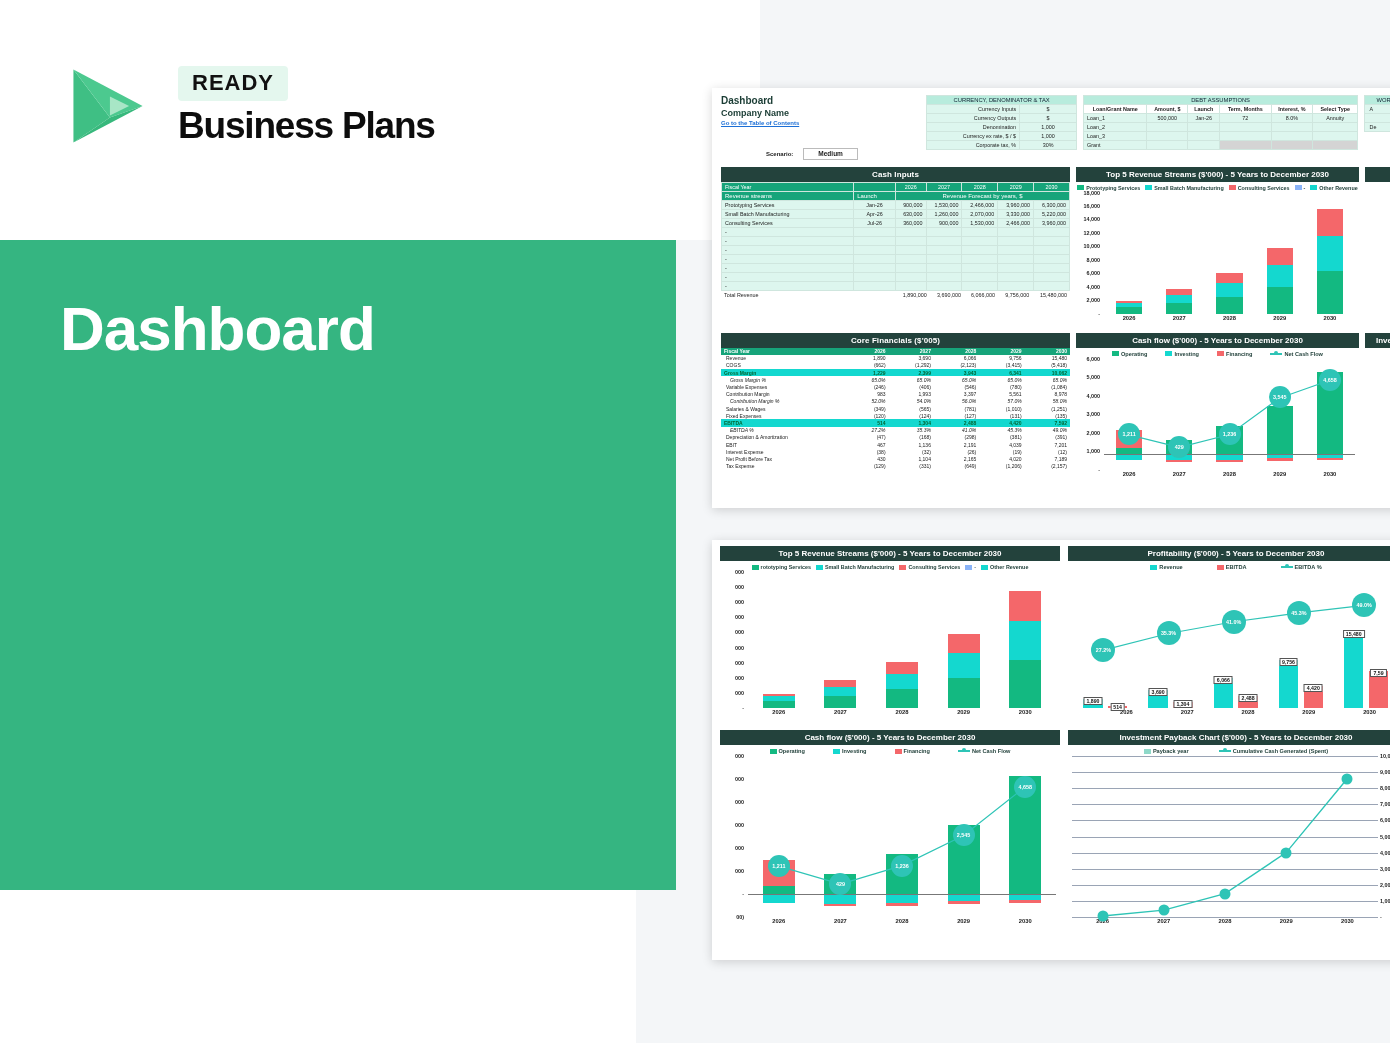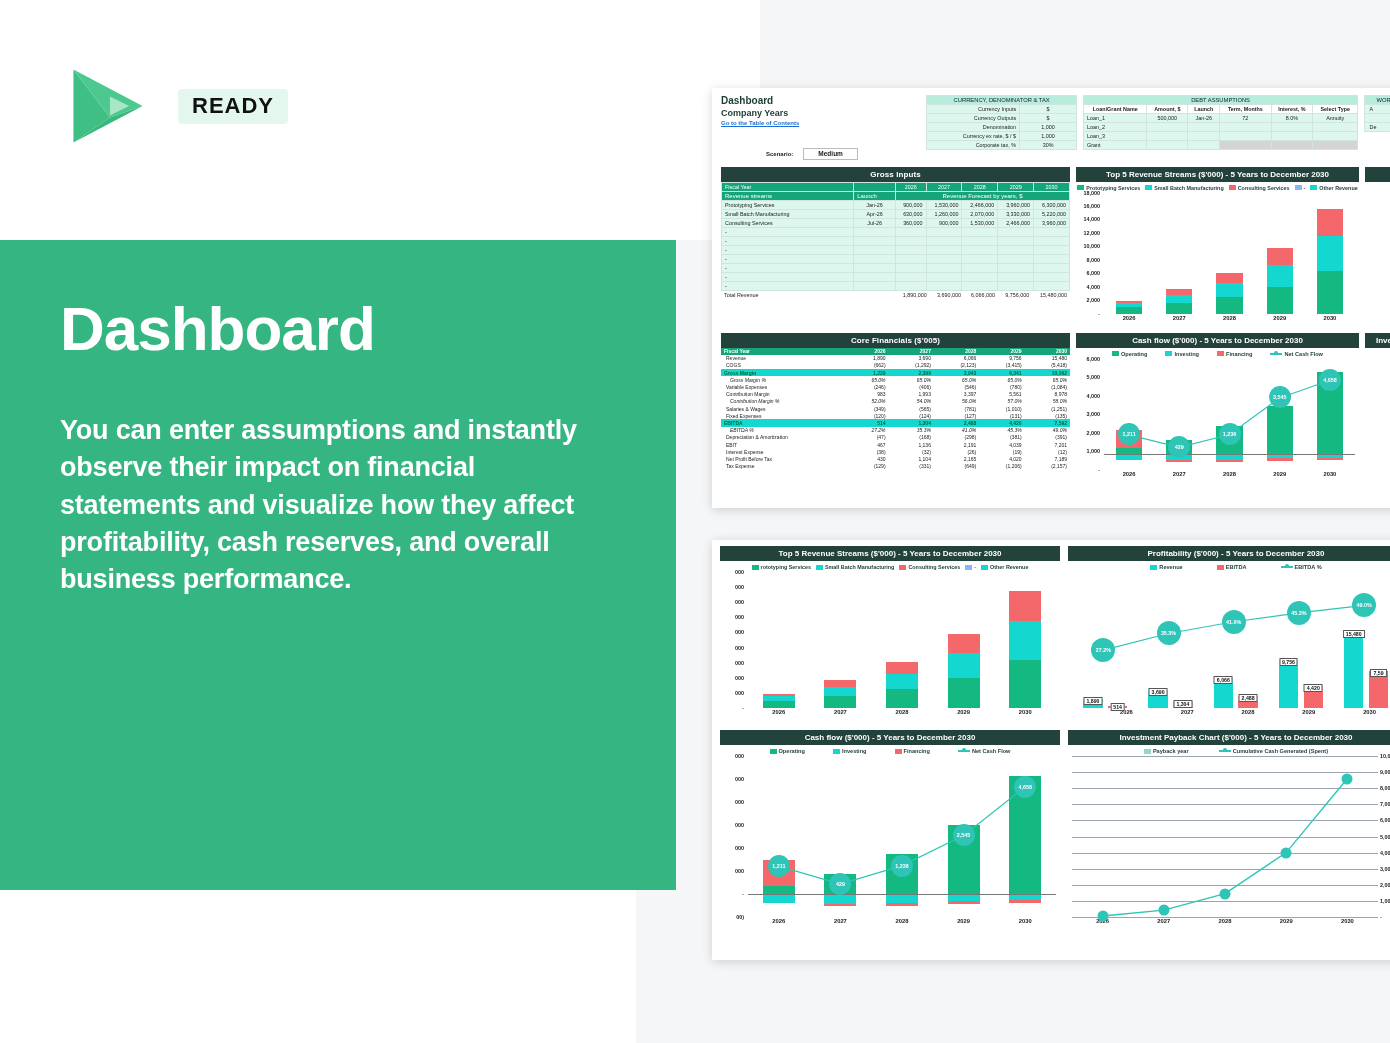--- a/index.html
+++ b/index.html
@@ -134,34 +134,34 @@
   <div id="logo-mark">
     <svg viewBox="0 0 100 100" width="96" height="96">
       <path d="M14 12 L14 88 L52 62 Z" fill="#3fbf84"></path>
       <path d="M14 12 L86 50 L52 62 Z" fill="#4cc98f"></path>
       <path d="M14 88 L86 50 L52 62 Z" fill="#37b87c"></path>
       <path d="M52 40 L72 50 L52 60 Z" fill="#a8e6c6"></path>
     </svg>
   </div>
   <div id="logo-text-wrap">
     <span id="logo-badge">READY</span>
+    <span id="logo-name">Business Plans</span>
   </div>
 </div>
 
 <div id="green-panel">
   <div id="page-title">Dashboard</div>
-  <div class="blurb second">You can enter assumptions and instantly observe their impact on financial statements and visualize how they affect profitability, cash reserves, and overall business performance.</div>
 </div>
 
 <div class="sheet" id="sheet-top">
   <div class="pad" style="display:flex; gap:6px;">
 
     <div style="width:205px;">
       <div class="hdr-title">Dashboard</div>
-      <div class="hdr-sub">Company Years</div>
+      <div class="hdr-sub">Company Name</div>
       <div class="hdr-link">Go to the Table of Contents</div>
       <div style="margin-top:22px; display:flex; align-items:center; gap:10px; padding-left:45px;">
         <span style="font-size:6px;font-weight:700;">Scenario:</span>
         <span style="font-size:6.5px;font-weight:700;border:.5px solid #bbb;background:#fff;padding:1.5px 14px;">Medium</span>
       </div>
     </div>
 
     <div style="width:155px;">
       <table class="grid">
         <tbody>
@@ -261,21 +261,21 @@
         <tr>
               <td class="cell-tint" style="height:9px">&nbsp;De</td>
             </tr>
       </tbody>
         </table>
     </div>
   </div>
 
   <div style="display:flex; gap:6px; padding:0 9px 5px;">
     <div style="width:349px;">
-      <div class="banner">Gross Inputs</div>
+      <div class="banner">Cash Inputs</div>
       <table class="grid">
         <tbody>
             <tr class="row-green">
           <td style="width:38%">Fiscal Year</td>
           <td style="width:12%"></td>
           <td class="tcell-c">2026</td>
           <td class="tcell-c">2027</td>
           <td class="tcell-c">2028</td>
           <td class="tcell-c">2029</td>
           <td class="tcell-c">2030</td>

